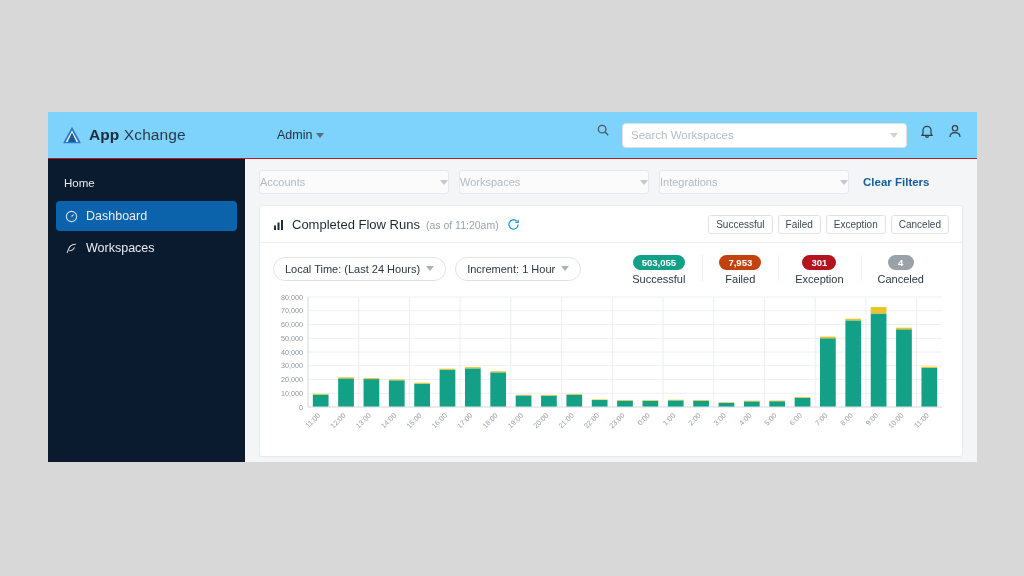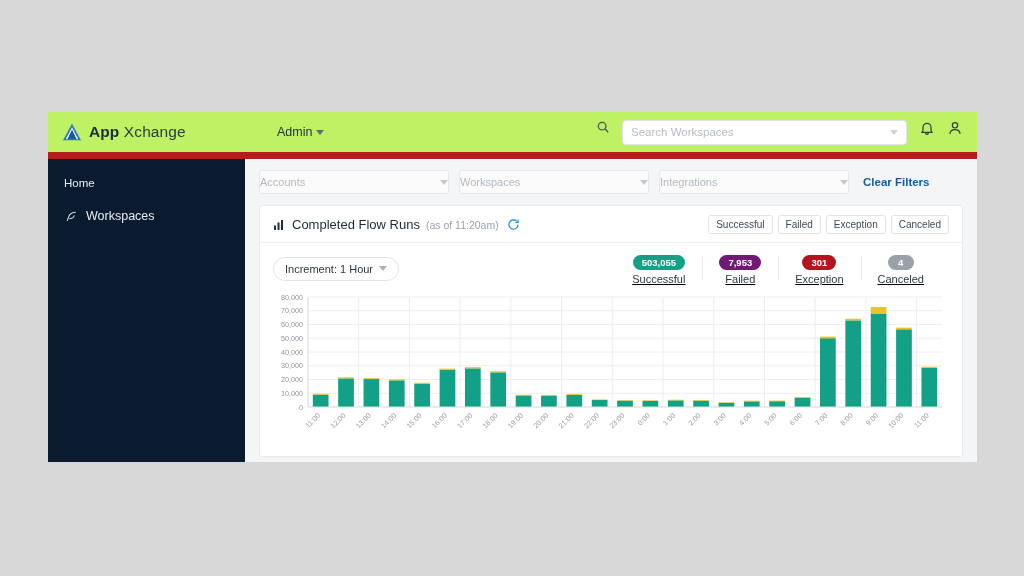--- a/index.html
+++ b/index.html
@@ -14,22 +14,22 @@
     left: 48px; top: 112px;
     width: 929px; height: 350px;
     background: #ffffff;
     overflow: hidden;
   }
 
   
   .topbar {
     position: relative;
     height: 47px;
-    background: #bef264;
-    border-bottom: 7px solid #b91c1c;
+    background: #7dd3fc;
+    border-bottom: 1px solid #b91c1c;
     display: flex;
     align-items: center;
   }
   .logo-wrap {
     display: flex; align-items: center; gap: 7px;
     padding-left: 14px; width: 197px;
   }
   .logo-mark { width: 20px; height: 18px; flex: none; }
   .logo-text { font-size: 15.5px; color: #1c2b39; letter-spacing: .1px; white-space: nowrap;}
   .logo-text b { font-weight: 700; }
@@ -143,21 +143,21 @@
   }
   .ctrl-sel {
     height: 24px; border: 1px solid #dfe3e7; border-radius: 13px;
     background: #fff; display: flex; align-items: center; gap: 6px;
     padding: 0 11px; font-size: 11px; color: #2b3741; cursor: pointer;
     margin-right: 9px; white-space: nowrap;
   }
   .ctrl-sel .chev { border-top-color: #aab2b9; margin: 0; }
 
   .stats { margin-left: auto; display: flex; align-items: center; padding-right: 8px;}
-  .stat { text-align: center; padding: 0 17px; position: relative; text-decoration: underline; }
+  .stat { text-align: center; padding: 0 17px; position: relative; }
   .stat + .stat::before {
     content: ""; position: absolute; left: 0; top: 3px;
     width: 1px; height: 26px; background: #eceef0;
   }
   .pill {
     display: inline-block; border-radius: 10px;
     font-size: 9.5px; font-weight: 700; color: #fff;
     padding: 2px 9px; min-width: 26px;
   }
   .stat-label { font-size: 11px; color: #2c3views; }
@@ -212,20 +212,27 @@
     </div>
   </div>
 
   <div class="body">
 
     <div class="sidebar">
       <div class="nav-home">
         <span>Home</span>
       </div>
 
+      <div class="nav-item active">
+        <svg class="nav-ico" viewBox="0 0 24 24" fill="none" stroke="currentColor" stroke-width="2">
+          <circle cx="12" cy="12" r="9.5"></circle>
+            <path d="M12 12 L16 8.5"></path>
+        </svg>
+        <span>Dashboard</span>
+      </div>
 
       <div class="nav-item">
         <svg class="nav-ico" viewBox="0 0 24 24" fill="none" stroke="currentColor" stroke-width="2">
           <path d="M20 4c-7 0-12 4-13.5 9.5L4 20"></path>
             <path d="M8 16c4 0 8-2 9.5-6"></path>
         </svg>
         <span>Workspaces</span>
       </div>
     </div>
 
@@ -264,31 +271,35 @@
           <div class="legend-btns">
             <button class="legend-btn">Successful</button>
             <button class="legend-btn">Failed</button>
             <button class="legend-btn">Exception</button>
             <button class="legend-btn">Canceled</button>
           </div>
         </div>
 
         <div class="card-controls">
           <div class="ctrl-sel">
+            <span>Local Time: (Last 24 Hours)</span>
+            <i class="chev"></i>
+          </div>
+          <div class="ctrl-sel">
             <span>Increment: 1 Hour</span>
             <i class="chev"></i>
           </div>
 
           <div class="stats">
             <div class="stat">
               <div class="pill" style="background:#12a186">503,055</div>
               <div class="stat-label">Successful</div>
             </div>
             <div class="stat">
-              <div class="pill" style="background:#701a75">7,953</div>
+              <div class="pill" style="background:#c2410c">7,953</div>
               <div class="stat-label">Failed</div>
             </div>
             <div class="stat">
               <div class="pill" style="background:#b3141f">301</div>
               <div class="stat-label">Exception</div>
             </div>
             <div class="stat">
               <div class="pill" style="background:#9aa1a8">4</div>
               <div class="stat-label">Canceled</div>
             </div>

